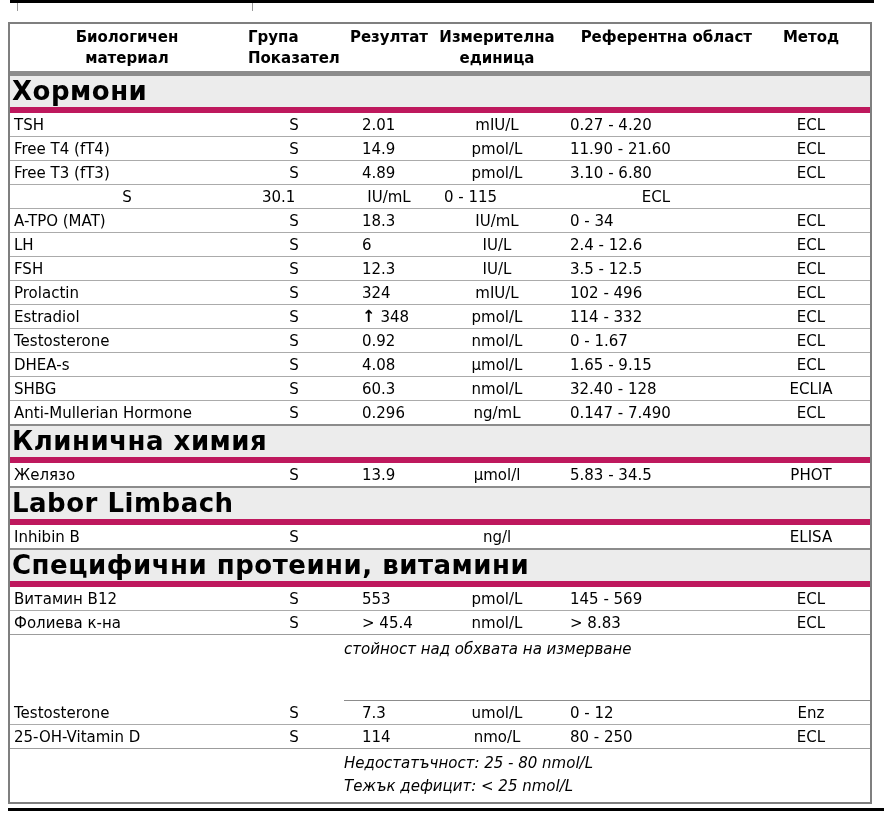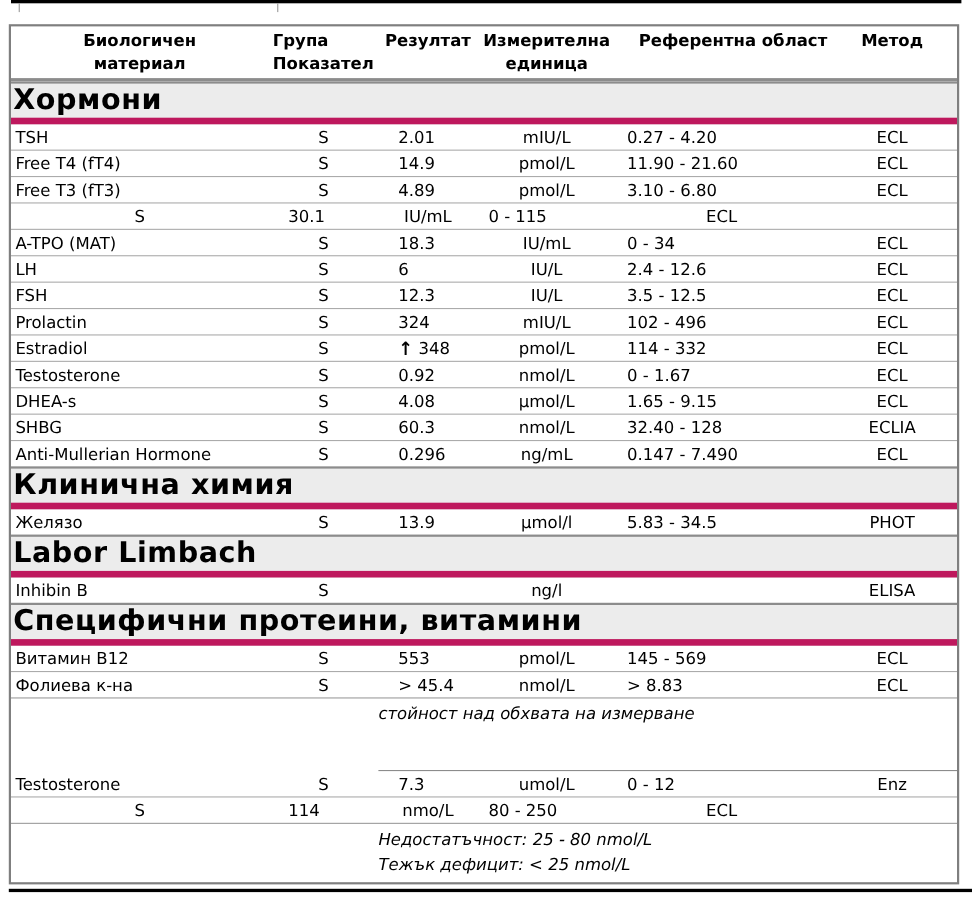--- a/index.html
+++ b/index.html
@@ -230,20 +230,21 @@
       </div>
       <div class="grid data-row">
         <div class="c-name">Testosterone</div>
         <div class="c-mat">S</div>
         <div class="c-result">7.3</div>
         <div class="c-unit">umol/L</div>
         <div class="c-ref">0 - 12</div>
         <div class="c-method">Enz</div>
       </div>
       <div class="grid data-row">
+        <div class="c-name">25-OH-Vitamin D</div>
         <div class="c-mat">S</div>
         <div class="c-result">114</div>
         <div class="c-unit">nmo/L</div>
         <div class="c-ref">80 - 250</div>
         <div class="c-method">ECL</div>
       </div>
       <div class="grid note-row">
         <div class="note-span">
           <div>Недостатъчност: 25 - 80 nmol/L</div>
           <div>Тежък дефицит: &lt; 25 nmol/L</div>

